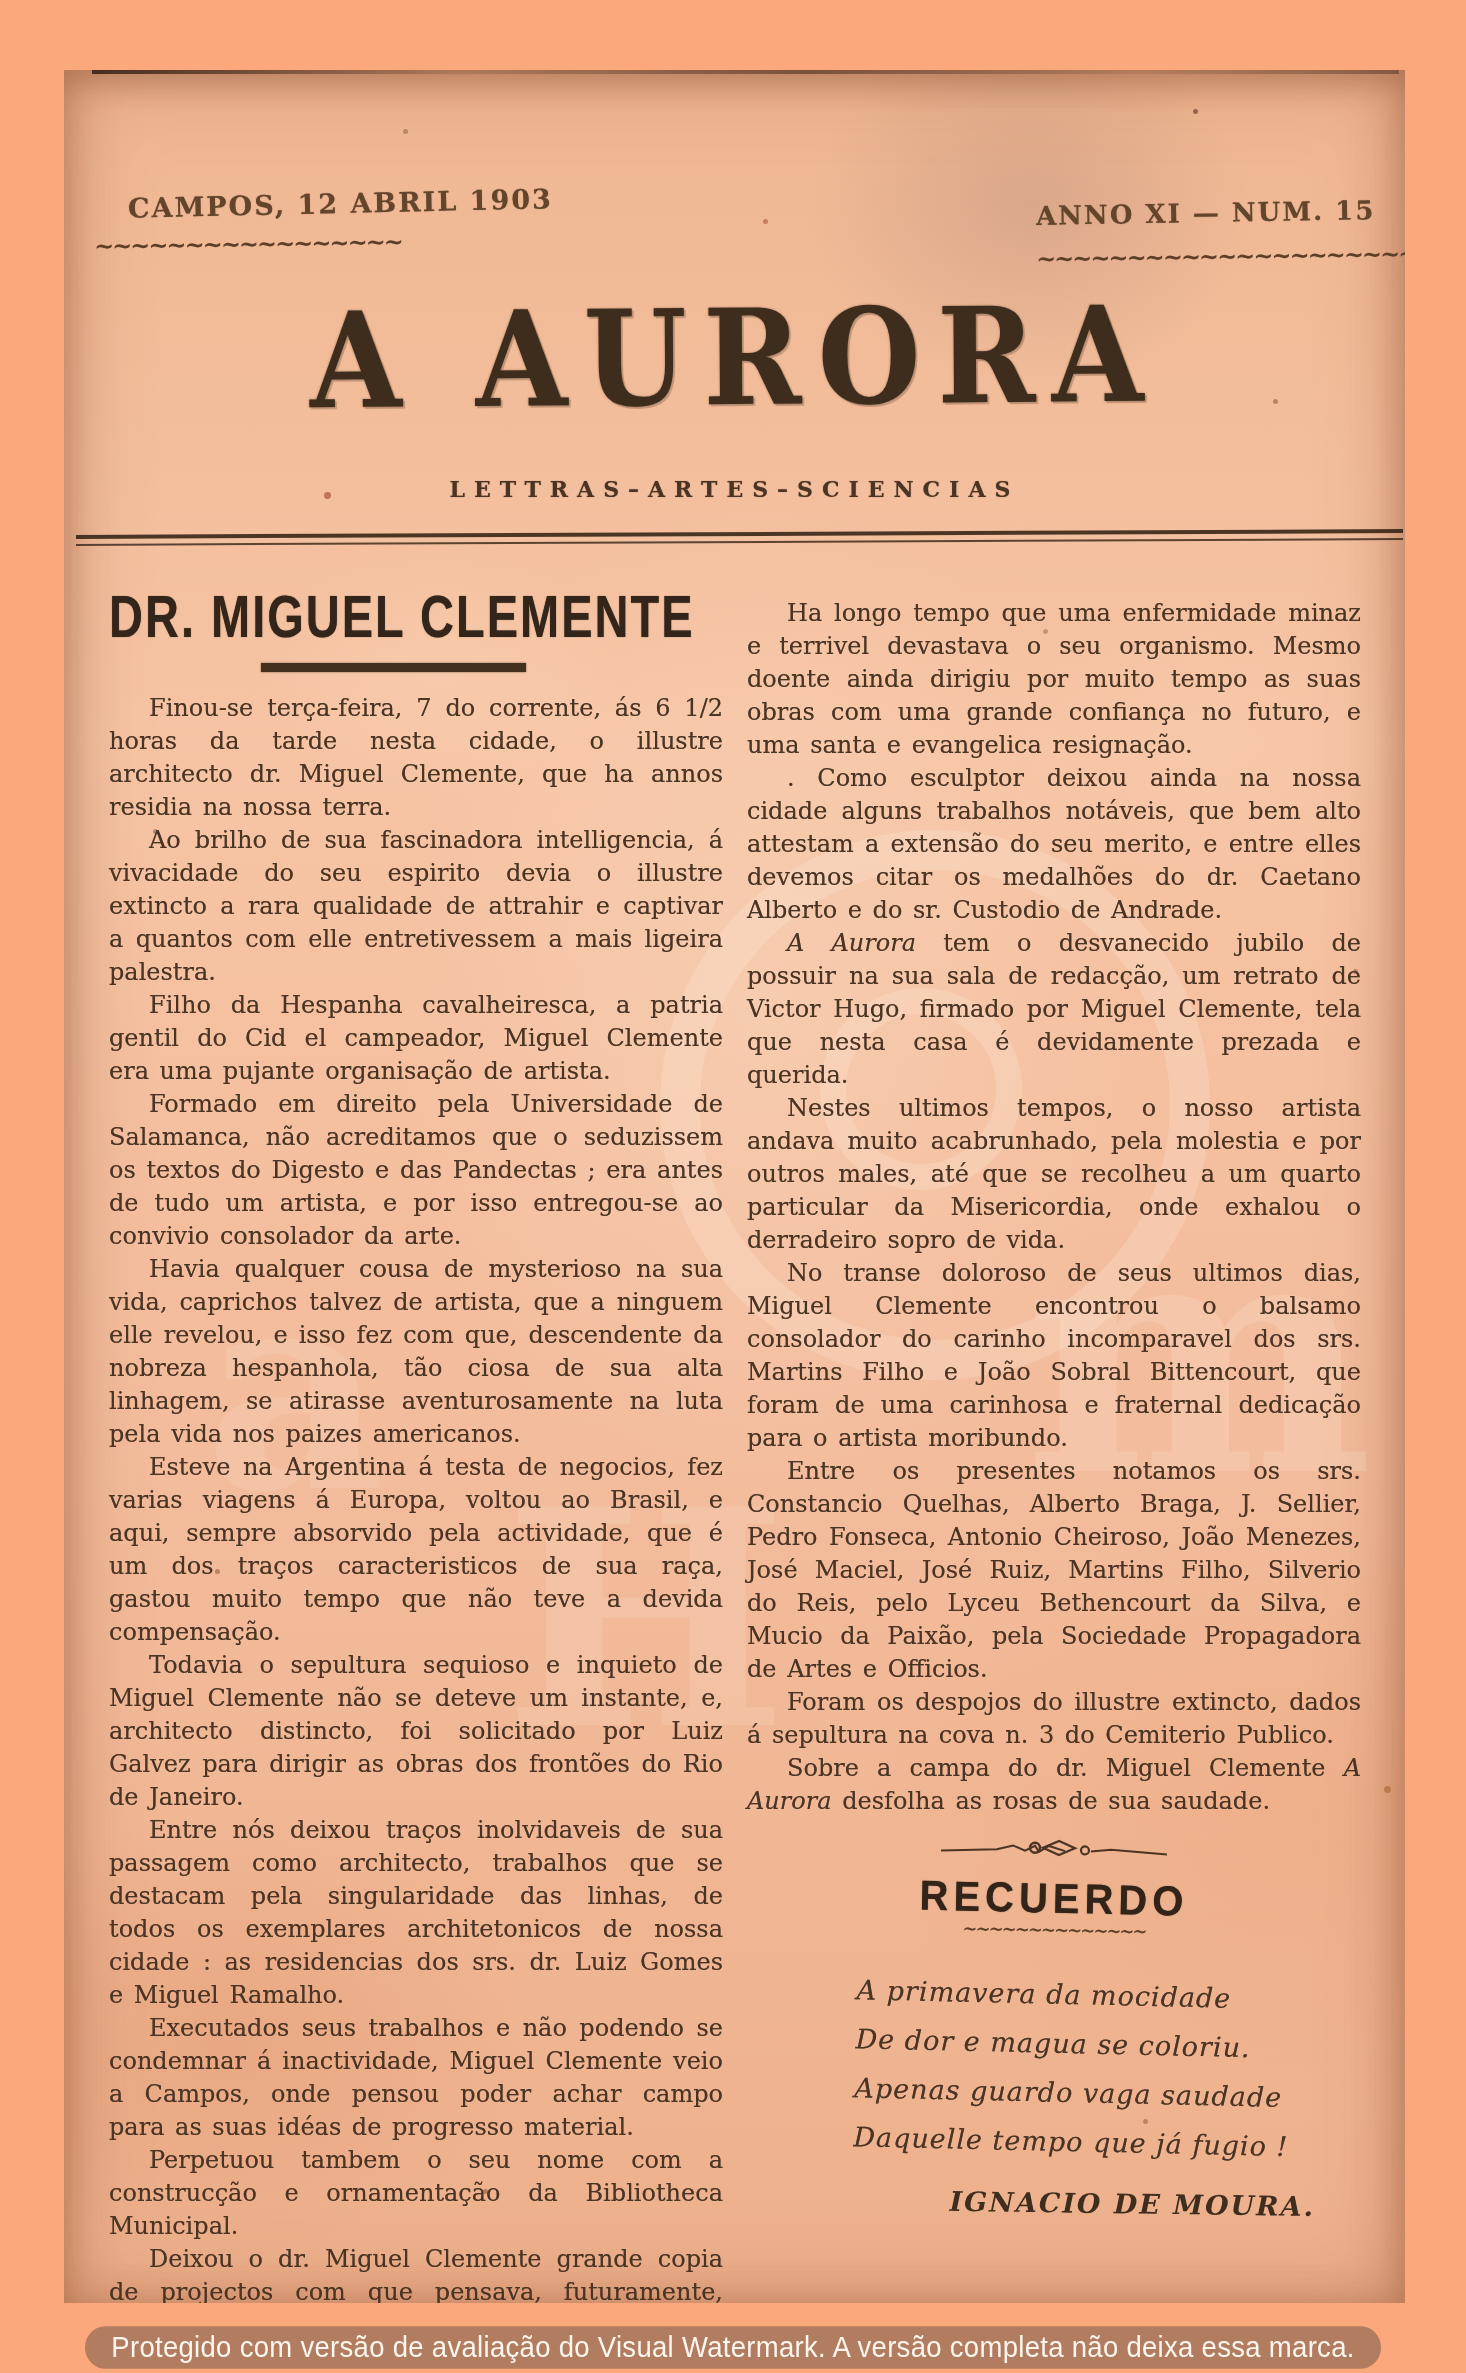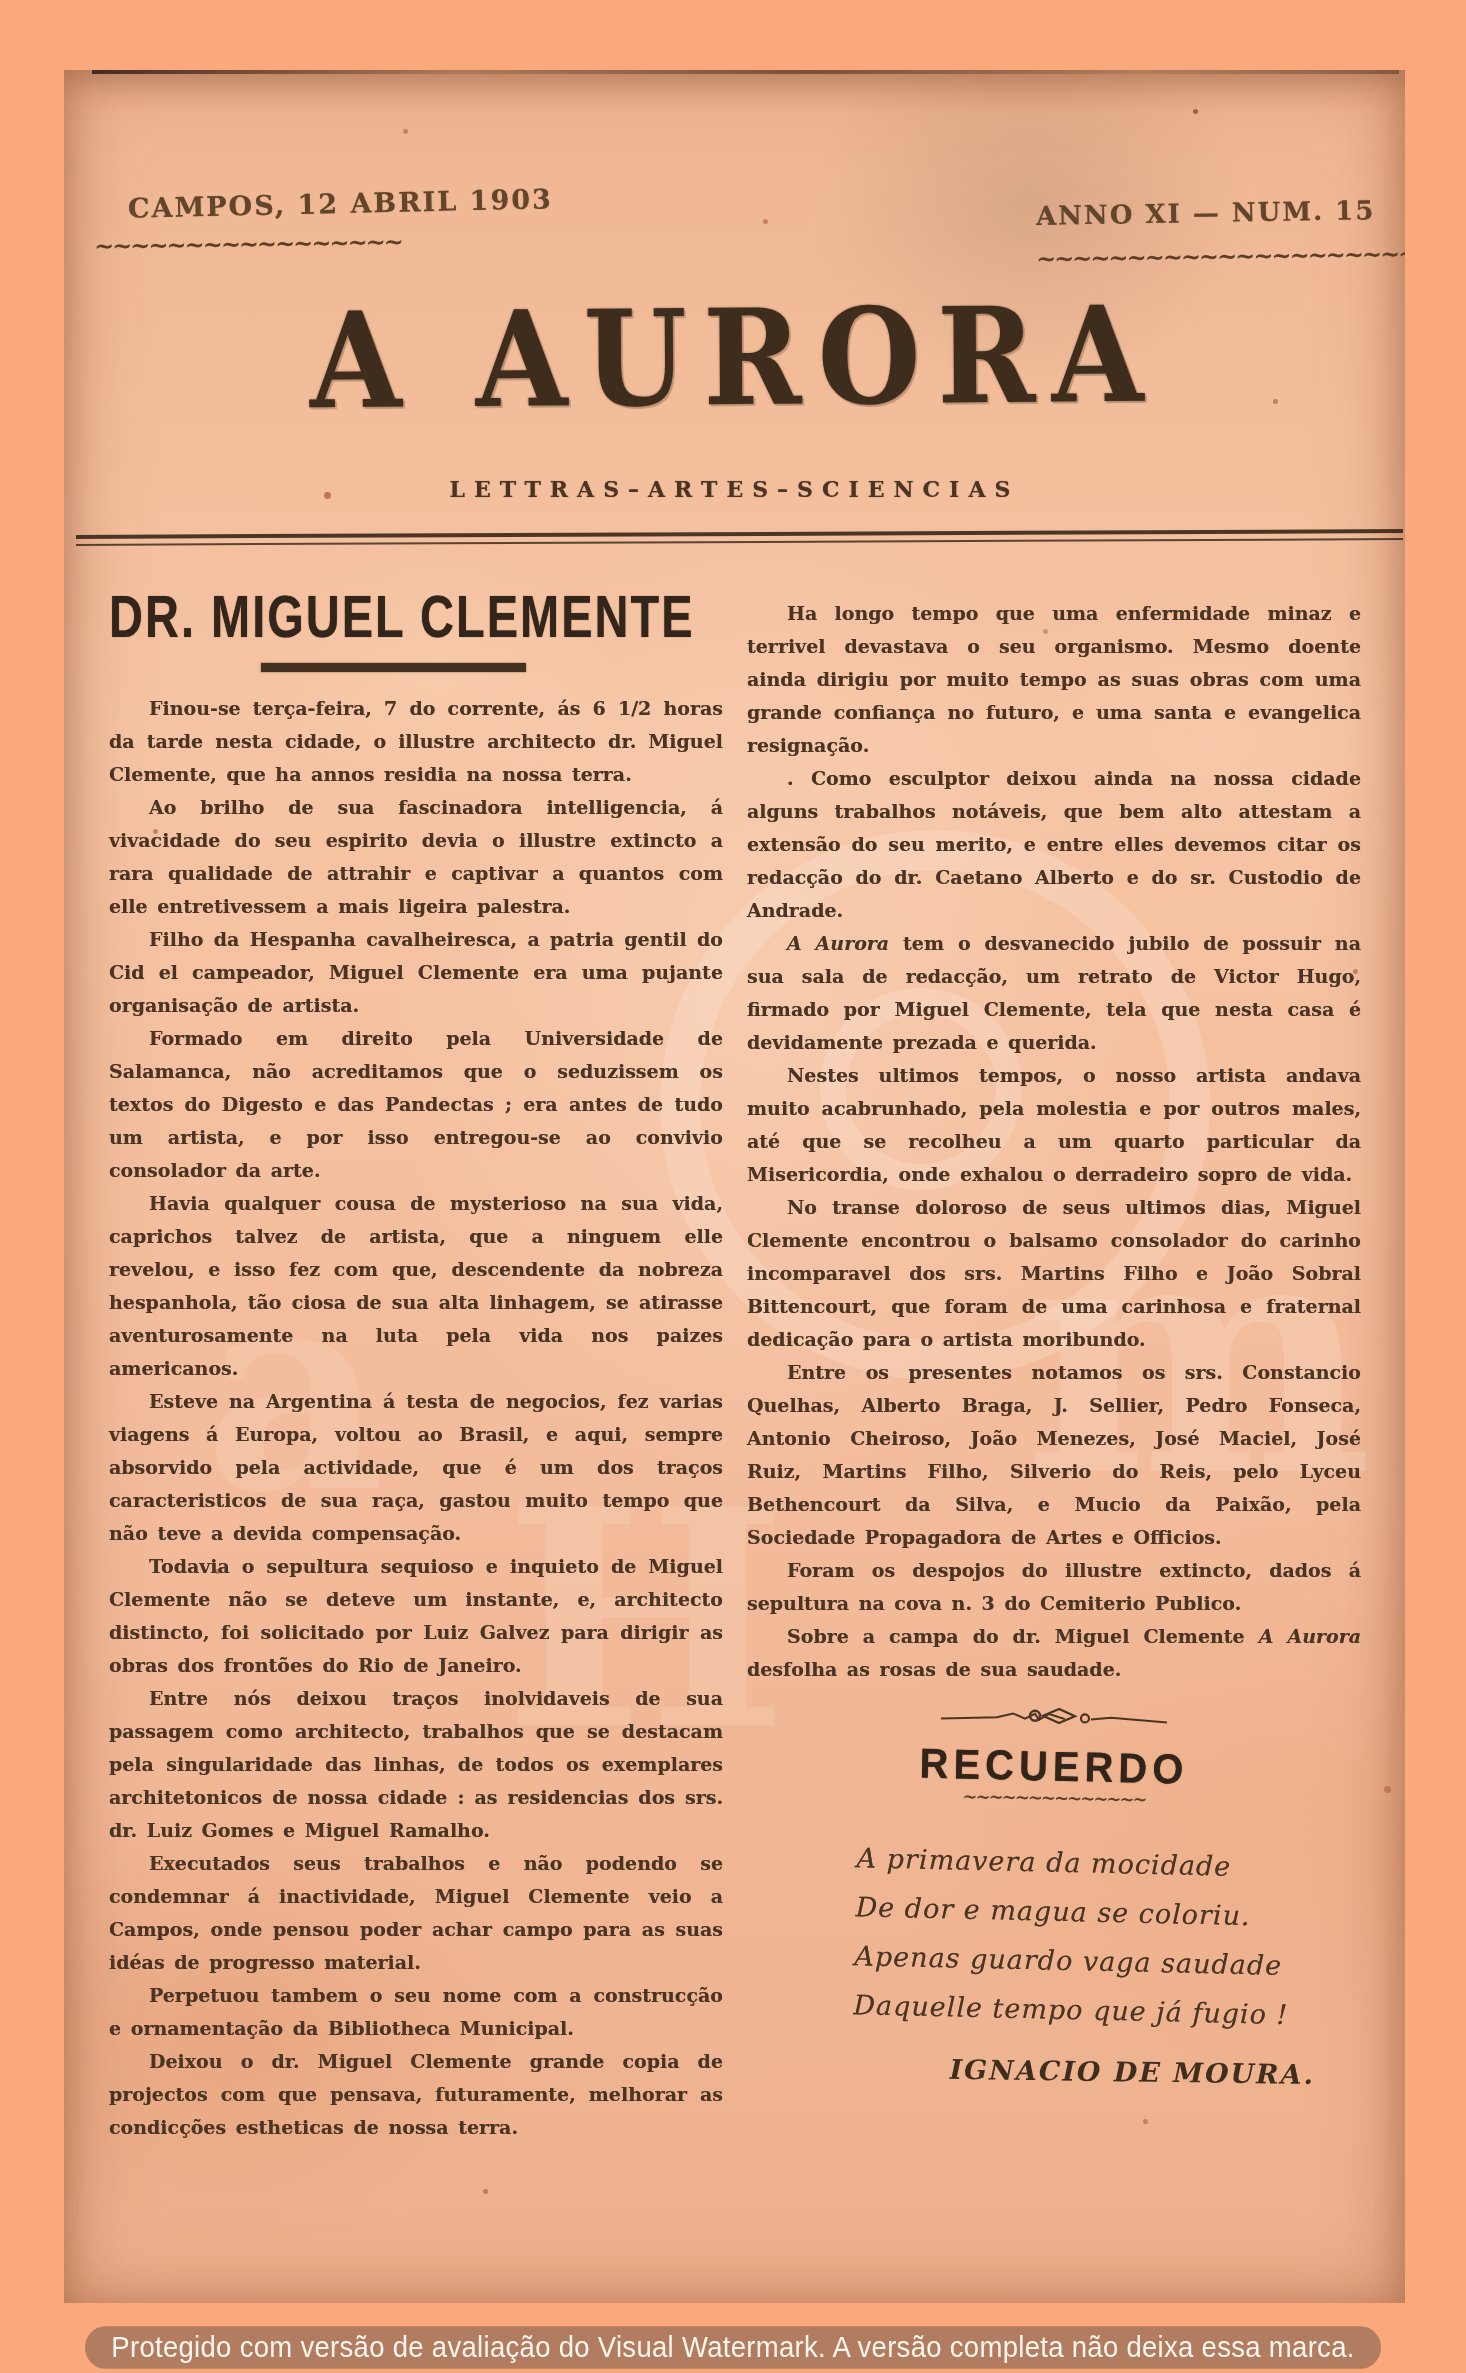--- a/index.html
+++ b/index.html
@@ -41,22 +41,22 @@
     transform:rotate(-0.25deg);}
   
   .columns{position:absolute;top:505px;left:45px;width:1272px;display:flex;gap:24px;}
   .col{width:614px;}
   .col-right{padding-top:22px;}
   .headline{font-family:"Liberation Sans",sans-serif;font-weight:bold;font-size:47px;
     letter-spacing:2px;color:#34251a;white-space:nowrap;margin:4px 0 0;line-height:1.28;
     transform:scaleY(1.25);transform-origin:left top;text-shadow:0 0 1px rgba(52,37,26,.7);}
   .headline-bar{width:265px;height:9px;background:#43301e;margin:24px 0 20px 152px;
     box-shadow:0 0 2px rgba(67,48,30,.6);}
-  .body-p{margin:0;font-size:19px;line-height:33px;text-align:justify;text-indent:40px;
-    color:#4a3424;word-spacing:3px;text-shadow:0 0 .6px rgba(74,52,36,.55);font-weight:bold;}
+  .body-p{margin:0;font-size:24px;line-height:33px;text-align:justify;text-indent:40px;
+    color:#4a3424;word-spacing:3px;text-shadow:0 0 .6px rgba(74,52,36,.55);}
   .body-p i{font-style:italic;}
   
   .divider{display:block;margin:20px auto 0;transform:rotate(.8deg);}
   .poem-heading{margin:16px 0 0;text-align:center;font-family:"Liberation Sans",sans-serif;
     font-weight:bold;font-size:40px;letter-spacing:5px;color:#33241a;
     transform:rotate(1.3deg) scaleY(1.05);text-shadow:0 0 1px rgba(51,36,26,.8);}
   .heading-sq{text-align:center;margin-top:0;font-size:18px;transform:rotate(1deg);}
   .poem{margin:32px 0 0 108px;font-style:italic;font-size:27px;line-height:49px;color:#4a3424;
     letter-spacing:1px;transform:rotate(1.3deg);text-shadow:0 0 .6px rgba(74,52,36,.6);}
   .poem-sign{margin:20px 46px 0 0;text-align:right;font-size:27px;font-weight:bold;
@@ -119,21 +119,21 @@
             <p class="body-p"><span>Todavia o sepultura sequioso e inquieto de Miguel Clemente não se deteve um instante, e, architecto distincto, foi solicitado por Luiz Galvez para dirigir as obras dos frontões do Rio de Janeiro.</span></p>
             <p class="body-p"><span>Entre nós deixou traços inolvidaveis de sua passagem como architecto, trabalhos que se destacam pela singularidade das linhas, de todos os exemplares architetonicos de nossa cidade : as residencias dos srs. dr. Luiz Gomes e Miguel Ramalho.</span></p>
             <p class="body-p"><span>Executados seus trabalhos e não podendo se condemnar á inactividade, Miguel Clemente veio a Campos, onde pensou poder achar campo para as suas idéas de progresso material.</span></p>
             <p class="body-p"><span>Perpetuou tambem o seu nome com a construcção e ornamentação da Bibliotheca Municipal.</span></p>
             <p class="body-p"><span>Deixou o dr. Miguel Clemente grande copia de projectos com que pensava, futuramente, melhorar as condicções estheticas de nossa terra.</span></p>
           </div>
       </div>
       <div class="col col-right">
         <div>
             <p class="body-p"><span>Ha longo tempo que uma enfermidade minaz e terrivel devastava o seu organismo. Mesmo doente ainda dirigiu por muito tempo as suas obras com uma grande confiança no futuro, e uma santa e evangelica resignação.</span></p>
-            <p class="body-p"><span>. Como esculptor deixou ainda na nossa cidade alguns trabalhos notáveis, que bem alto attestam a extensão do seu merito, e entre elles devemos citar os redacção do dr. Caetano Alberto e do sr. Custodio de Andrade.</span></p>
+            <p class="body-p"><span>. Como esculptor deixou ainda na nossa cidade alguns trabalhos notáveis, que bem alto attestam a extensão do seu merito, e entre elles devemos citar os medalhões do dr. Caetano Alberto e do sr. Custodio de Andrade.</span></p>
             <p class="body-p"><i>A Aurora</i><span> tem o desvanecido jubilo de possuir na sua sala de redacção, um retrato de Victor Hugo, firmado por Miguel Clemente, tela que nesta casa é devidamente prezada e querida.</span></p>
             <p class="body-p"><span>Nestes ultimos tempos, o nosso artista andava muito acabrunhado, pela molestia e por outros males, até que se recolheu a um quarto particular da Misericordia, onde exhalou o derradeiro sopro de vida.</span></p>
             <p class="body-p"><span>No transe doloroso de seus ultimos dias, Miguel Clemente encontrou o balsamo consolador do carinho incomparavel dos srs. Martins Filho e João Sobral Bittencourt, que foram de uma carinhosa e fraternal dedicação para o artista moribundo.</span></p>
             <p class="body-p"><span>Entre os presentes notamos os srs. Constancio Quelhas, Alberto Braga, J. Sellier, Pedro Fonseca, Antonio Cheiroso, João Menezes, José Maciel, José Ruiz, Martins Filho, Silverio do Reis, pelo Lyceu Bethencourt da Silva, e Mucio da Paixão, pela Sociedade Propagadora de Artes e Officios.</span></p>
             <p class="body-p"><span>Foram os despojos do illustre extincto, dados á sepultura na cova n. 3 do Cemiterio Publico.</span></p>
             <p class="body-p"><span>Sobre a campa do dr. Miguel Clemente </span><i>A Aurora</i><span> desfolha as rosas de sua saudade.</span></p>
           </div>
 
         <svg class="divider" width="230" height="22" viewBox="0 0 230 22">
           <path d="M2 14 L58 12 l16 -4 12 5 10 -5 4 6 10 -6 16 5" fill="none" stroke="#4a3424" stroke-width="2"></path>

